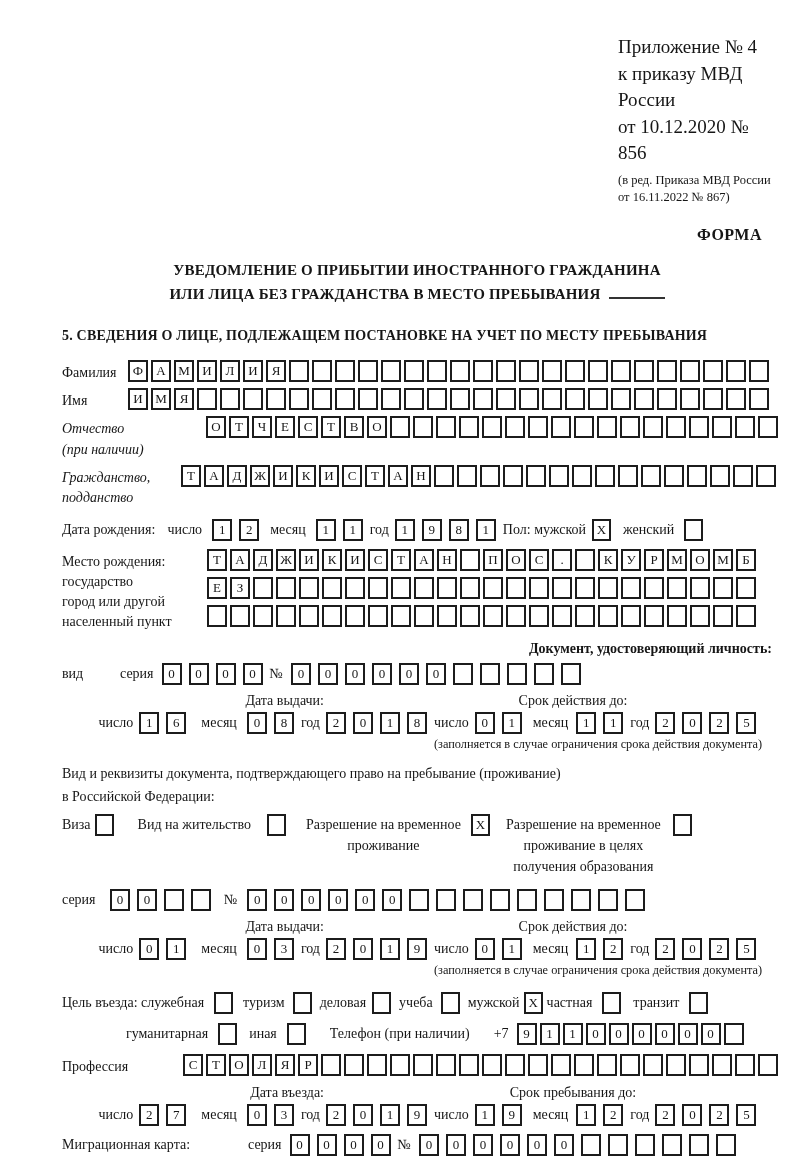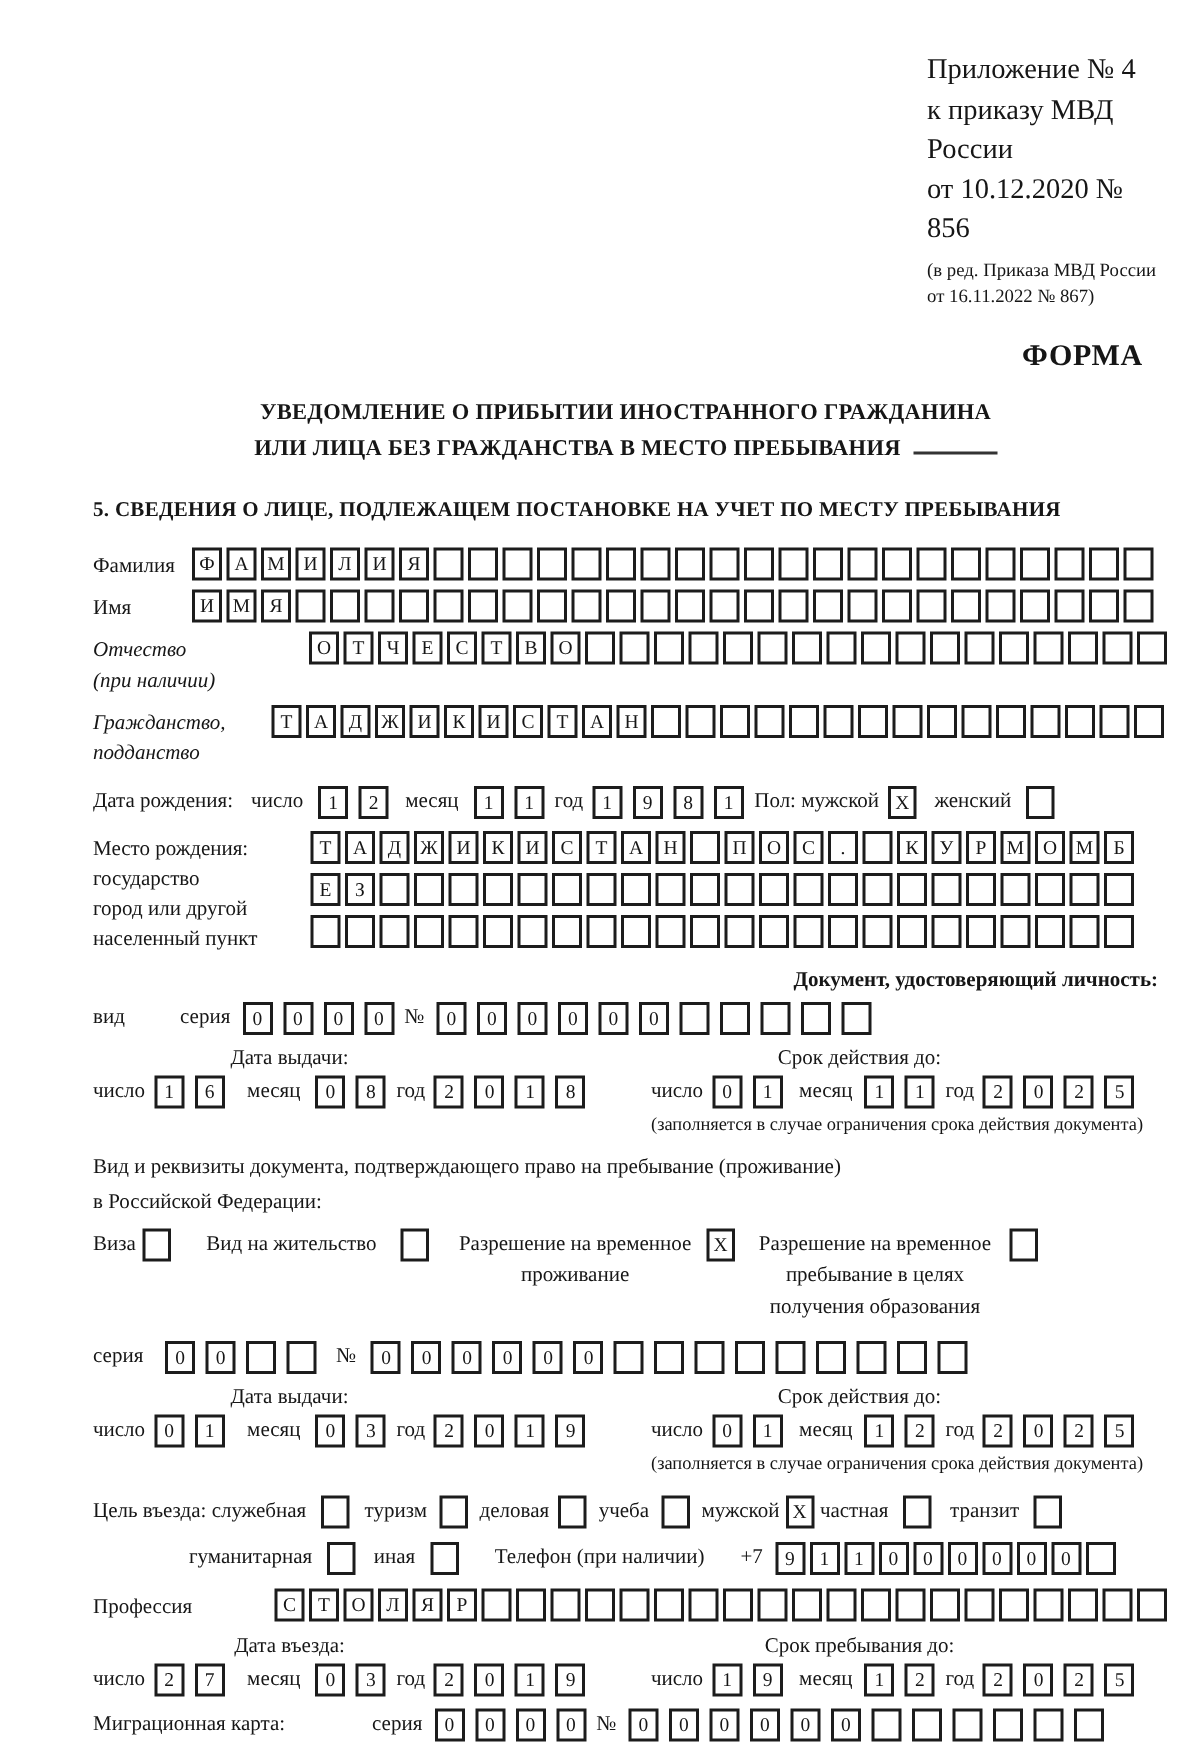--- a/index.html
+++ b/index.html
@@ -8,21 +8,21 @@
     color:#161616;
     font-family:"Liberation Serif","DejaVu Serif",serif;
     font-size:14px;
     overflow:hidden;
   }
   .page{padding:34px 28px 10px 62px;box-sizing:border-box;width:800px;}
 
   .annex{margin-left:556px;line-height:1.4;font-size:19px;}
   .annex-note{margin-left:556px;line-height:1.35;font-size:12.5px;margin-top:5px;}
 
-  .forma{font-weight:bold;text-align:right;padding-right:10px;margin-top:20px;font-size:20px;letter-spacing:.5px;}
+  .forma{font-weight:bold;text-align:right;padding-right:10px;margin-top:20px;font-size:16px;letter-spacing:.5px;}
 
   .title{font-weight:bold;text-align:center;font-size:15px;line-height:1.6;margin-top:14px;letter-spacing:.2px;}
   .blank-line{display:inline-block;width:56px;border-bottom:2px solid #333;height:12px;margin-left:8px;}
 
   .section{font-weight:bold;font-size:14px;margin-top:22px;letter-spacing:.2px;}
 
   .row{display:flex;align-items:flex-start;margin-top:5px;}
   .row-label{flex:none;line-height:1.45;padding-top:3px;}
   .w66{width:66px;} .w144{width:144px;font-style:italic;} .w119{width:119px;font-style:italic;} .w145{width:145px;} .w121{width:121px;} .w116{width:116px;}
 
@@ -43,21 +43,21 @@
   }
 
   .inline{display:flex;align-items:center;flex-wrap:nowrap;}
   .gap4{margin-left:4px;} .gap6{margin-left:6px;} .gap8{margin-left:8px;} .gap10{margin-left:10px;}
   .gap12{margin-left:12px;} .gap16{margin-left:16px;} .gap20{margin-left:20px;} .gap24{margin-left:24px;}
 
   .doc-header{font-weight:bold;text-align:right;margin-top:8px;font-size:14px;}
 
   .daterow{display:flex;margin-top:8px;}
   .datecol{display:flex;flex-direction:column;}
-  .datecol.left{width:372px;}
+  .datecol.left{width:372px;align-items:flex-end;}
   .datecol.right{flex:1;}
   .datelabel{text-align:center;margin-bottom:3px;}
   .datecol.left .datelabel{margin-right:110px;}
   .datecol.right .datelabel{margin-right:60px;}
   .dateline{display:flex;align-items:center;}
   .datenote{font-size:12.3px;margin-top:3px;white-space:nowrap;}
 
   .para{margin-top:10px;line-height:1.65;}
 
   .permit-row{display:flex;align-items:flex-start;margin-top:6px;}
@@ -196,21 +196,21 @@
     <span class="checkbox gap4"></span>
     <span class="gap24" style="padding-top:3px;">Вид на жительство</span>
     <span class="checkbox gap16"></span>
     <span class="pcol gap20">
       <span>Разрешение на временное</span><br>
       <span>проживание</span>
     </span>
     <span class="checkbox gap10">X</span>
     <span class="pcol gap16">
       <span>Разрешение на временное</span><br>
-      <span>пребывание в целях</span><br>
+      <span>проживание в целях</span><br>
       <span>получения образования</span>
     </span>
     <span class="checkbox gap12"></span>
   </div>
 
   <div class="row inline" style="margin-top:12px;align-items:center;">
     <span style="width:48px;">серия</span>
     <span class="cells dcell"><span class="cell">0</span><span class="cell">0</span><span class="cell"></span><span class="cell"></span></span>
     <span class="gap6">№</span>
     <span class="cells dcell gap10"><span class="cell">0</span><span class="cell">0</span><span class="cell">0</span><span class="cell">0</span><span class="cell">0</span><span class="cell">0</span><span class="cell"></span><span class="cell"></span><span class="cell"></span><span class="cell"></span><span class="cell"></span><span class="cell"></span><span class="cell"></span><span class="cell"></span><span class="cell"></span></span>

